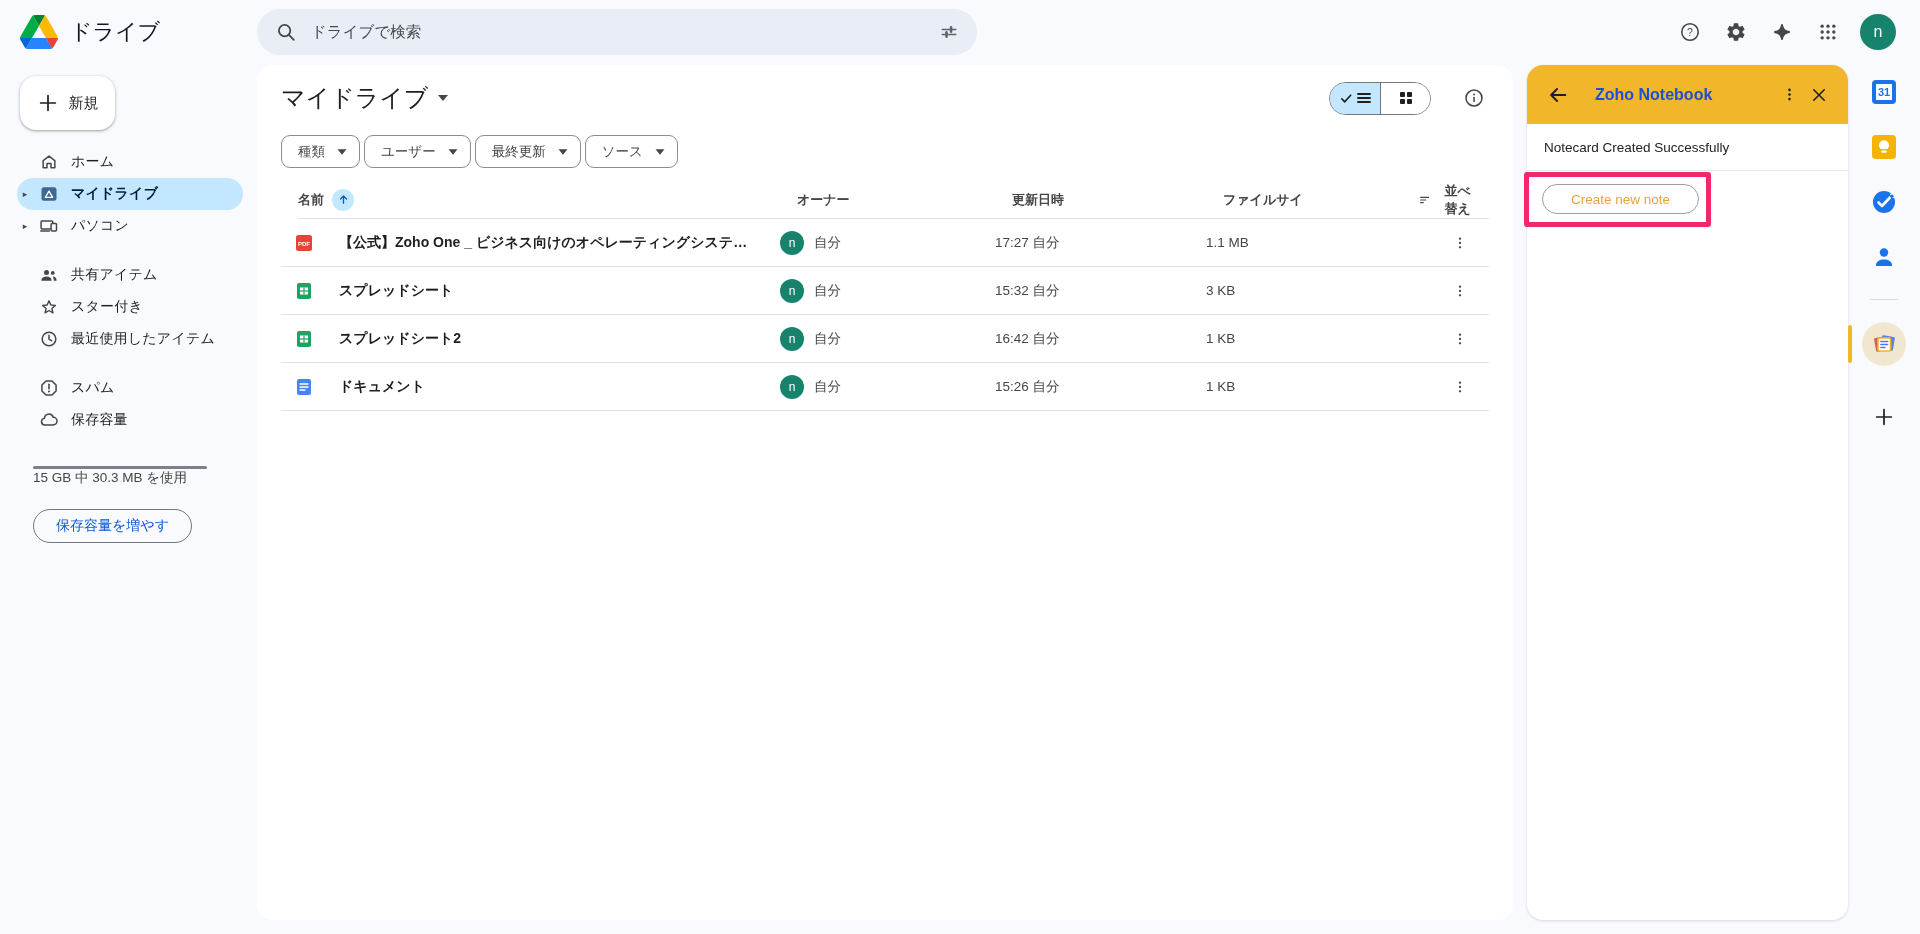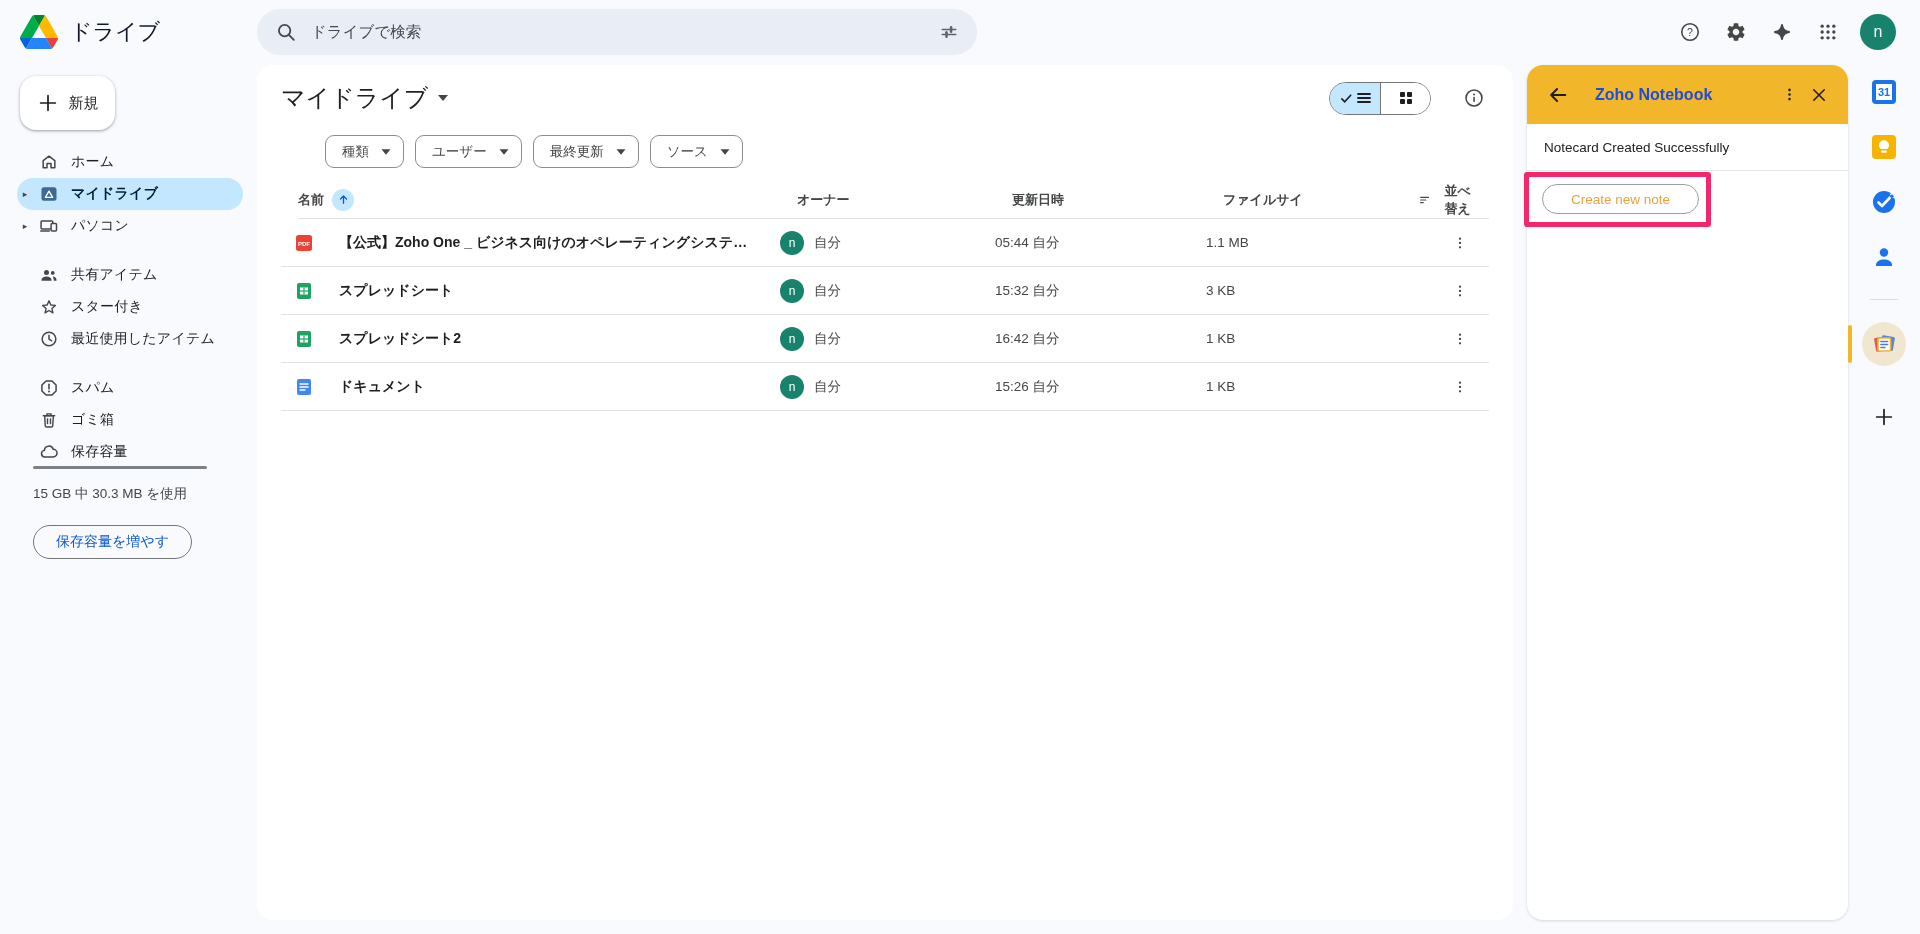--- a/index.html
+++ b/index.html
@@ -30,38 +30,38 @@
   .nav-gap { height:17px; }
   .nav-item { margin-left:17px; width:226px; height:32px; border-radius:16px; display:flex; align-items:center;
     cursor:pointer; color:#1f1f1f; }
   .nav-item .tri { width:16px; text-align:center; font-size:9px; color:#444746; }
   .nav-item .nico { width:20px; height:20px; margin:0 12px 0 6px; flex:0 0 auto; display:flex; align-items:center; }
   .nav-item .nlabel { font-size:14px; letter-spacing:.2px; }
   .nav-item.selected { background:#c2e7ff; }
   .nav-item.selected .nlabel { color:#001d35; font-weight:700; }
   .storage-box { position:absolute; left:33px; top:402px; width:180px; }
   .storage-bar { width:174px; height:3px; border-radius:2px; background:#7b8187; }
-  .storage-text { margin-top:16px; font-size:13.5px; color:#444746; white-space:nowrap; }
+  .storage-text { font-size:13.5px; color:#444746; white-space:nowrap; }
   .storage-btn { margin-top:22px; height:34px; padding:0 22px; border-radius:17px; background:transparent;
     border:1px solid #747775; color:#0b57d0; font-size:14px; cursor:pointer; font-family:inherit; }
 
   
   .main-card { position:absolute; left:257px; top:65px; width:1256px; height:855px; background:#fff;
     border-radius:16px; padding:0 24px; }
   .main-head { height:66px; display:flex; align-items:center; justify-content:space-between; }
   .page-title { display:flex; align-items:center; gap:10px; font-size:24px; color:#1f1f1f; cursor:pointer; }
   .caret { width:0; height:0; border-left:5px solid transparent; border-right:5px solid transparent;
     border-top:6px solid #444746; display:inline-block; }
   .head-right { display:flex; align-items:center; gap:28px; }
   .view-toggle { display:flex; height:33px; border:1px solid #747775; border-radius:17px; overflow:hidden; }
   .vt-seg { display:flex; align-items:center; justify-content:center; gap:4px; width:50px; cursor:pointer;
     background:#fff; border:none; }
   .vt-seg.active { background:#c2e7ff; }
   .vt-seg + .vt-seg { border-left:1px solid #747775; }
-  .chips { display:flex; gap:11px; margin-top:4px;margin-left:44px; }
+  .chips { display:flex; gap:4px; margin-top:4px; }
   .chip { height:33px; padding:0 12px 0 16px; border:1px solid #8a8d91; border-radius:9px; background:#fff;
     display:flex; align-items:center; gap:12px; font-size:13.5px; color:#444746; cursor:pointer; font-family:inherit; }
   .chip .caret { border-top-color:#444746; transform:scale(.9); }
 
   .tbl { margin-top:13px; }
   .tbl-grid { display:grid; grid-template-columns:58px 441px 215px 211px 197px 1fr; align-items:center; }
   .tbl-header { height:38px; border-bottom:1px solid #dfe3e8; color:#444746; font-size:13px; font-weight:700;margin-left:17px; }
   .th-name { grid-column:1 / 3; display:flex; align-items:center; gap:8px; cursor:pointer; }
   .sort-circle { width:22px; height:22px; border-radius:50%; background:#c2e7ff; display:flex; align-items:center;
     justify-content:center; }
@@ -247,33 +247,20 @@
             <polygon points="8.5,3.5 15.5,3.5 20.5,8.5 20.5,15.5 15.5,20.5 8.5,20.5 3.5,15.5 3.5,8.5" fill="none" stroke="#444746" stroke-width="1.8" stroke-linejoin="round"></polygon>
             <line x1="12" y1="7.5" x2="12" y2="13" stroke="#444746" stroke-width="1.9" stroke-linecap="round"></line>
             <circle cx="12" cy="16.3" r="1.2" fill="#444746"></circle>
           </svg>
       </span>
       <span class="nlabel">スパム</span>
     </div>
     <div class="nav-item">
       <span class="tri"></span>
       <span class="nico">
-        <svg width="20" height="20" viewBox="0 0 24 24" fill="none" stroke="#444746" stroke-width="1.7">
-            <path d="M6.8 6.8h10.4l-.7 12a1.7 1.7 0 0 1-1.7 1.6H9.2a1.7 1.7 0 0 1-1.7-1.6z"></path>
-            <line x1="4.5" y1="6.8" x2="19.5" y2="6.8"></line>
-            <path d="M9.6 6.3V4.6h4.8v1.7"></path>
-            <line x1="10.2" y1="10" x2="10.2" y2="17"></line>
-            <line x1="13.8" y1="10" x2="13.8" y2="17"></line>
-          </svg>
-      </span>
-      <span class="nlabel">ゴミ箱</span>
-    </div>
-    <div class="nav-item">
-      <span class="tri"></span>
-      <span class="nico">
         <svg width="20" height="20" viewBox="0 0 24 24">
             <path d="M7 18a4 4 0 0 1-.6-7.95A5.5 5.5 0 0 1 17.1 8.7 4.3 4.3 0 0 1 17 17.9z" fill="none" stroke="#444746" stroke-width="1.8" stroke-linejoin="round"></path>
           </svg>
       </span>
       <span class="nlabel">保存容量</span>
     </div>
   </div>
 
   <div class="storage-box">
     <div class="storage-bar"></div>
@@ -372,21 +359,21 @@
         <svg width="18" height="18" viewBox="0 0 18 18">
             <rect x="1" y="1" width="16" height="16" rx="2.5" fill="#ea4335"></rect>
             <text x="9" y="11.7" text-anchor="middle" font-size="6" font-weight="bold" fill="#fff" font-family="Liberation Sans,sans-serif">PDF</text>
           </svg>
       </div>
       <div class="cell-name">【公式】Zoho One _ ビジネス向けのオペレーティングシステム....</div>
       <div class="cell-owner">
         <span class="mini-avatar">n</span>
         <span>自分</span>
       </div>
-      <div>05:44 自分</div>
+      <div>17:27 自分</div>
       <div>1.1 MB</div>
       <div class="cell-menu">
         <button class="icon-btn" style="width:30px;height:30px">
           <svg width="16" height="16" viewBox="0 0 24 24">
               <g fill="#444746">
                 <circle cx="12" cy="5.5" r="1.7"></circle>
                 <circle cx="12" cy="12" r="1.7"></circle>
                 <circle cx="12" cy="18.5" r="1.7"></circle>
               </g>
             </svg>

